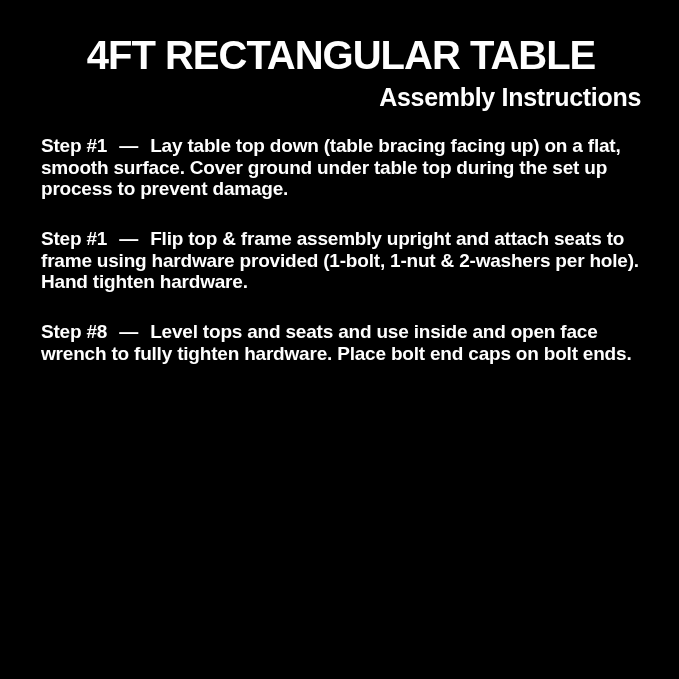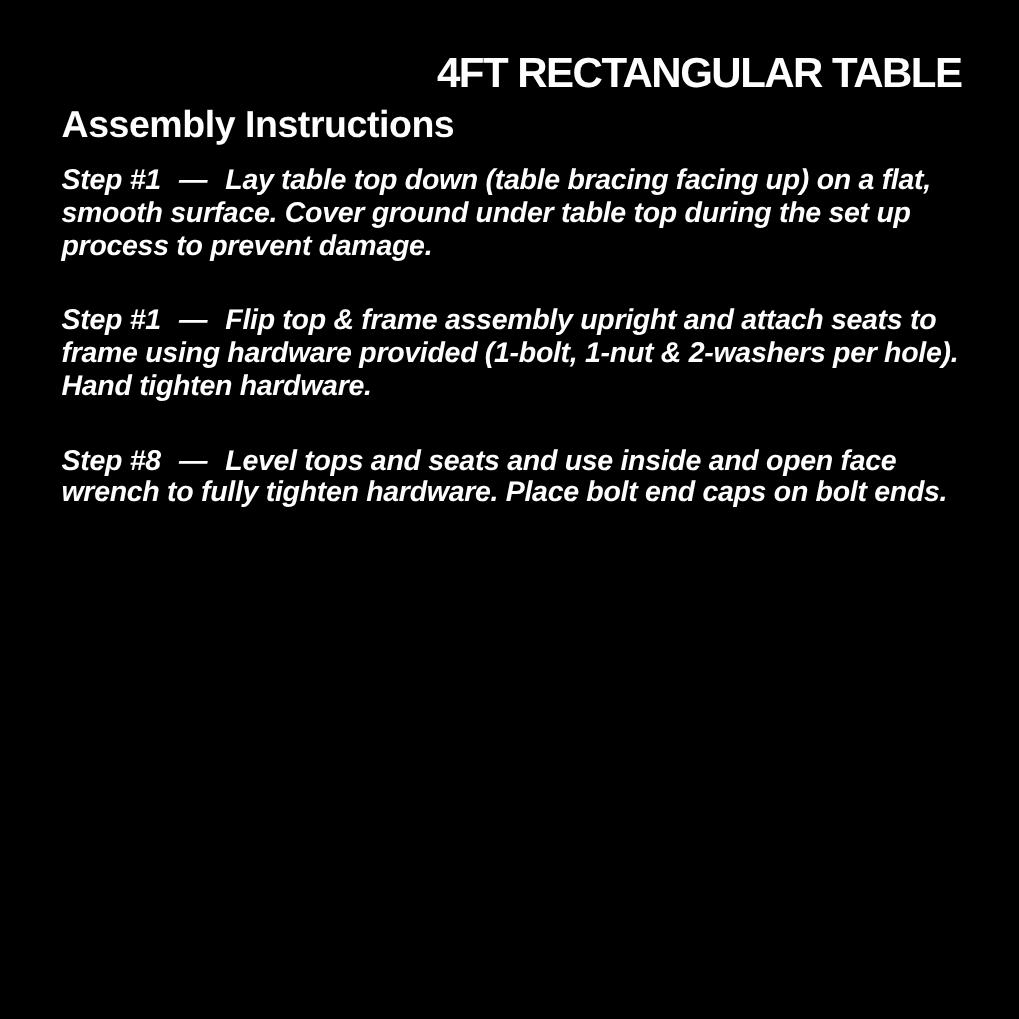--- a/index.html
+++ b/index.html
@@ -17,37 +17,36 @@
     font-weight: 700;
     overflow: hidden;
     box-sizing: border-box;
   }
   .inner {
     padding: 0 38px 0 41px;
     box-sizing: border-box;
   }
   .title {
     margin: 33px 0 0 0;
-    text-align: right;
-    font-size: 28px;
+    text-align: center;
+    font-size: 40px;
     line-height: 1.12;
     letter-spacing: -1px;
     font-weight: 700;
   }
   .subtitle {
     margin: 5px 0 0 0;
-    text-align: left;
+    text-align: right;
     font-size: 25px;
     line-height: 1.12;
     letter-spacing: -0.3px;
     font-weight: 700;
   }
   .steps {
-    margin-top: 13px;
-    font-style: italic;
+    margin-top: 24px;
   }
   .step {
     margin: 0 0 28px 0;
     font-size: 19px;
     line-height: 21.7px;
     letter-spacing: -0.2px;
     text-align: left;
   }
   .step-dash {
     display: inline-block;

